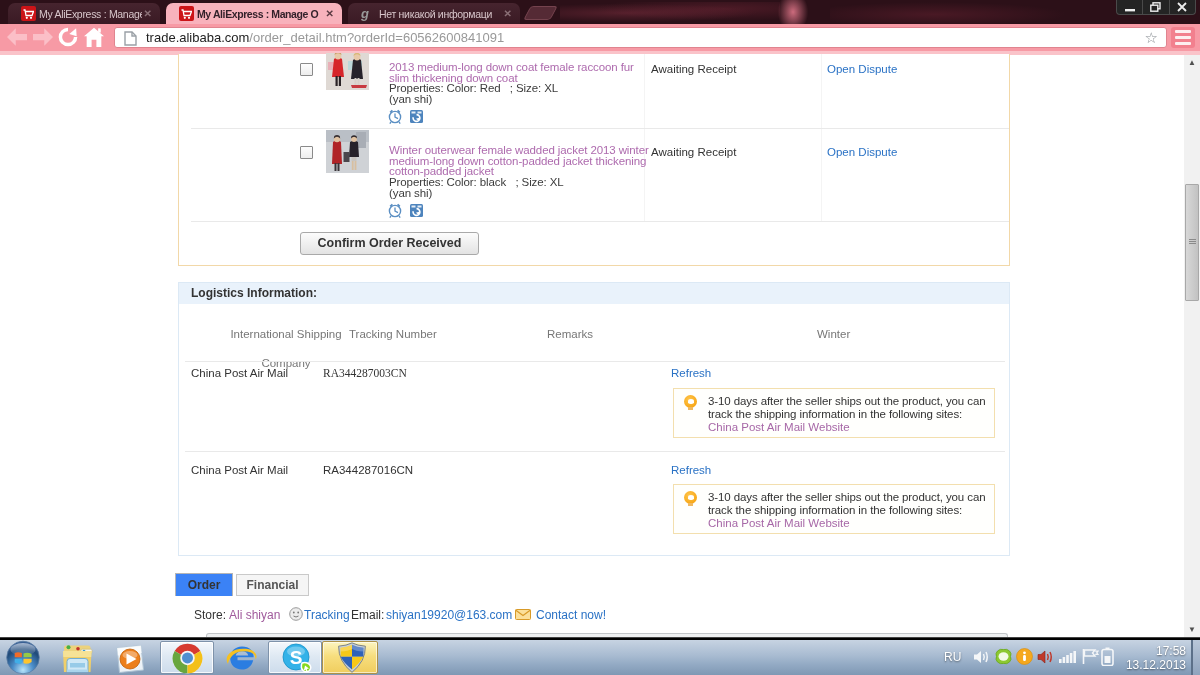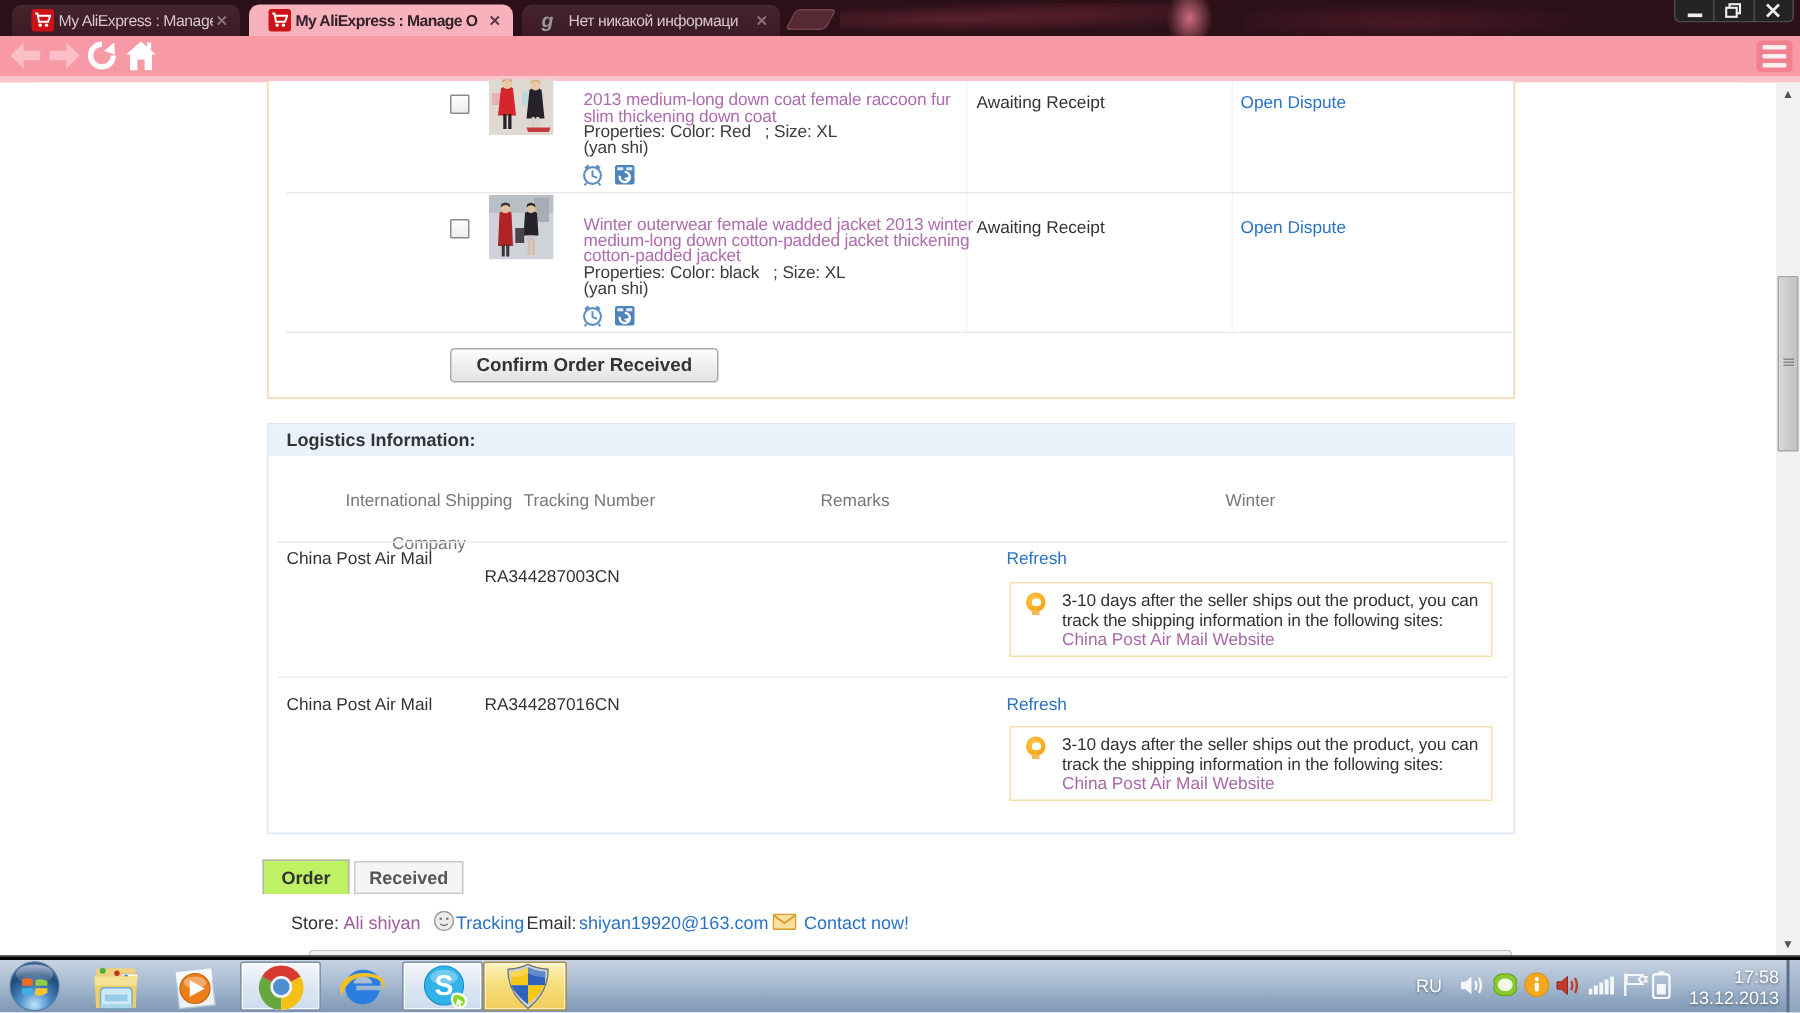--- a/index.html
+++ b/index.html
@@ -62,21 +62,21 @@
   .refresh { position:absolute; left:492px; color:#2a72c5; font-size:11.5px; }
   .ybox { position:absolute; left:494px; width:322px; height:50px; border:1px solid #f3dfae; background:#fffffd; }
   .ybox .bulb { position:absolute; left:10px; top:6px; width:13px; height:13px; background:radial-gradient(circle at 40% 35%, #ffc54d, #f59b00); border-radius:50%; }
   .ybox .bulb:after { content:""; position:absolute; left:4px; top:12px; width:5px; height:3px; background:#f0b860; }
   .ybox .bulb i { position:absolute; left:3.5px; top:4px; width:6px; height:4.5px; border-radius:50% 50% 40% 40%; background:#fff; display:block; }
   .ybox .t { position:absolute; left:34px; top:6px; width:278px; color:#333; font-size:11.5px; line-height:13px; letter-spacing:-0.1px;}
   .ybox .l { position:absolute; left:34px; top:32px; color:#a768a7; font-size:11.5px; }
 
   
   .btab { position:absolute; font-weight:bold; font-size:12px; text-align:center; }
-  #btab-order { left:-3px; top:518px; width:58px; height:23px; background:#bef264; border:1px solid #b5b5b5; border-bottom:none; color:#333; line-height:23px; z-index:2; }
+  #btab-order { left:-3px; top:518px; width:58px; height:23px; background:#3b82f6; border:1px solid #b5b5b5; border-bottom:none; color:#333; line-height:23px; z-index:2; }
   #btab-fin { left:58px; top:519px; width:73px; height:22px; background:#f5f5f5; border:1px solid #c9c9c9; color:#555; line-height:21px; }
 
   #storerow { position:absolute; left:0; top:553px; width:832px; height:16px; font-size:12px; color:#333; }
   #storerow .purple { color:#a05a9c; }
   #storerow .blue { color:#2a72c5; }
 
   #darkbar { position:absolute; left:28px; top:578px; width:802px; height:7px; background:#eef0f1; border:1px solid #c2c5c8; border-bottom:none; border-radius:3px 3px 0 0; }
 
   
   #scrollbar { position:absolute; right:0; top:55px; width:16px; height:582px; background:#f1f1f1; }
@@ -151,20 +151,28 @@
       <path d="M9 0 L16 7 L9 14 L9 9.5 L0 9.5 L0 4.5 L9 4.5 Z" fill="#fbbfc7"></path>
     </svg>
   <svg class="tbico" style="left:58px;" width="15" height="15" viewBox="0 0 15 15">
       <path d="M7.5 1.8 A5.7 5.7 0 1 0 13.2 7.5" fill="none" stroke="#ffffff" stroke-width="2.6"></path>
       <path d="M13.6 1 L14 7 L8.5 5.2 Z" fill="#ffffff"></path>
     </svg>
   <svg class="tbico" style="left:84px;" width="15" height="15" viewBox="0 0 15 15">
       <path d="M7.5 0.5 L15 7 L13 7 L13 15 L9.3 15 L9.3 9.5 L5.7 9.5 L5.7 15 L2 15 L2 7 L0 7 Z" fill="#ffffff"></path>
       <rect x="10.6" y="1" width="2" height="3.2" fill="#ffffff"></rect>
     </svg>
+  <div id="addrbar">
+    <svg style="position:absolute; left:9px; top:3px;" width="13" height="15" viewBox="0 0 13 15">
+        <path d="M1 1 L8 1 L12 5 L12 14 L1 14 Z" fill="#fff" stroke="#9aa0a6" stroke-width="1.4"></path>
+        <path d="M8 1 L8 5 L12 5" fill="none" stroke="#9aa0a6" stroke-width="1.4"></path>
+      </svg>
+    <div class="url">trade.alibaba.com<span>/order_detail.htm?orderId=60562600841091</span></div>
+    <div class="star">☆</div>
+  </div>
   <div id="menubtn">
       <i></i>
       <i></i>
       <i></i>
     </div>
 </div>
 <div id="substrip"></div>
 
 <div id="page">
   <div id="orderbox">
@@ -250,21 +258,21 @@
   <div id="logibox">
     <div id="logihead">Logistics Information:</div>
     <div class="lh" style="left:31px; top:33px; width:152px; text-align:center;">International Shipping</div>
     <div class="lh" style="left:31px; top:62px; width:152px; text-align:center;">Company</div>
     <div class="lh" style="left:170px; top:33px;">Tracking Number</div>
     <div class="lh" style="left:368px; top:33px;">Remarks</div>
     <div class="lh" style="left:638px; top:33px;">Winter</div>
     <div class="rowsep" style="top:78px; left:6px; width:820px;"></div>
 
     <div class="ld" style="left:12px; top:84px;">China Post Air Mail</div>
-    <div class="ld" style="left:144px; top:96px;">RA344287003CN</div>
+    <div class="ld" style="left:144px; top:84px;font-family:Liberation Serif, serif;">RA344287003CN</div>
     <div class="refresh" style="top:84px;">Refresh</div>
     <div class="ybox" style="top:105px;">
       <div class="bulb">
           <i></i>
         </div>
       <div class="t">3-10 days after the seller ships out the product, you can track the shipping information in the following sites:</div>
       <div class="l">China Post Air Mail Website</div>
     </div>
 
     <div class="rowsep" style="top:168px; left:6px; width:820px;"></div>
@@ -275,21 +283,21 @@
       <div class="bulb">
           <i></i>
         </div>
       <div class="t">3-10 days after the seller ships out the product, you can track the shipping information in the following sites:</div>
       <div class="l">China Post Air Mail Website</div>
     </div>
   </div>
 
   <div style="position:absolute; left:178px; top:0; width:832px; height:582px;">
     <div class="btab" id="btab-order">Order</div>
-    <div class="btab" id="btab-fin">Received</div>
+    <div class="btab" id="btab-fin">Financial</div>
     <div id="storerow">
         <span style="position:absolute; left:16px;">Store:</span>
         <span class="purple" style="position:absolute; left:51px;">Ali shiyan</span>
         <svg style="position:absolute; left:111px; top:-1px;" width="14" height="14" viewBox="0 0 14 14">
           <circle cx="7" cy="7" r="6.3" fill="#ececec" stroke="#9a9a9a" stroke-width="1"></circle>
           <circle cx="4.8" cy="5.5" r="0.9" fill="#777"></circle>
           <circle cx="9.2" cy="5.5" r="0.9" fill="#777"></circle>
           <path d="M4.5 9 Q7 11 9.5 9" stroke="#777" stroke-width="1" fill="none"></path>
         </svg>
         <span class="blue" style="position:absolute; left:126px;">Tracking</span>

